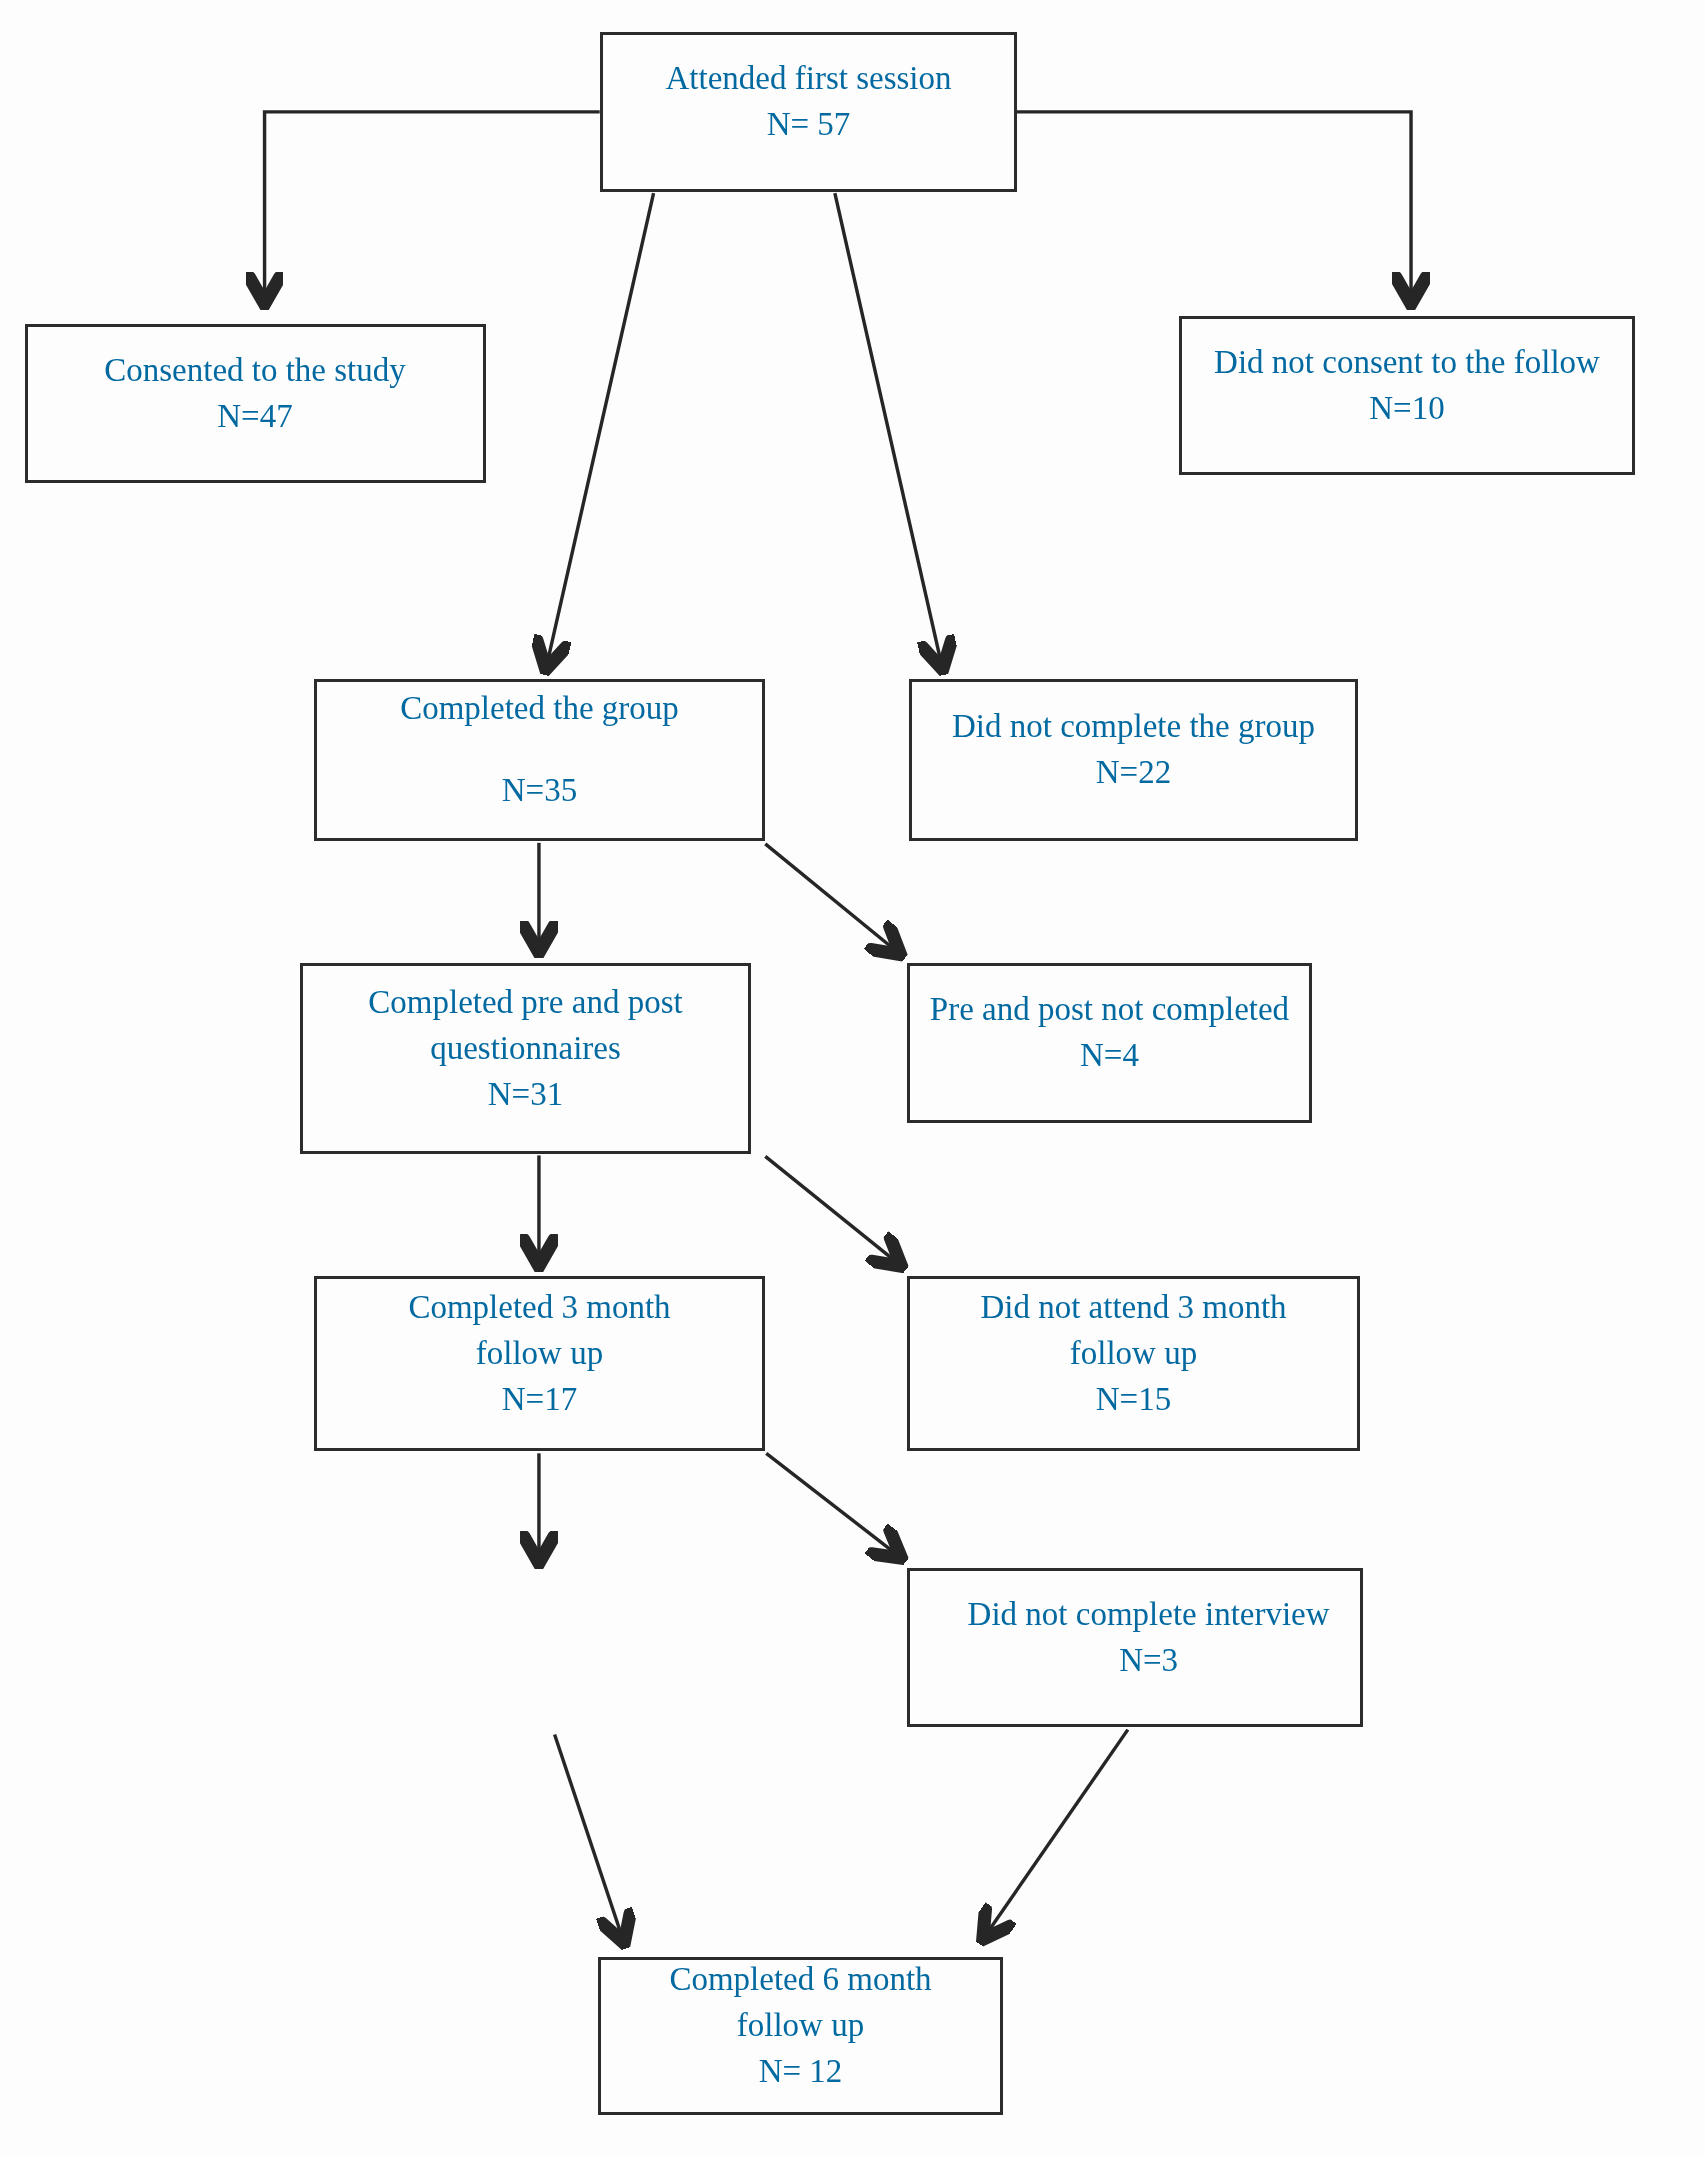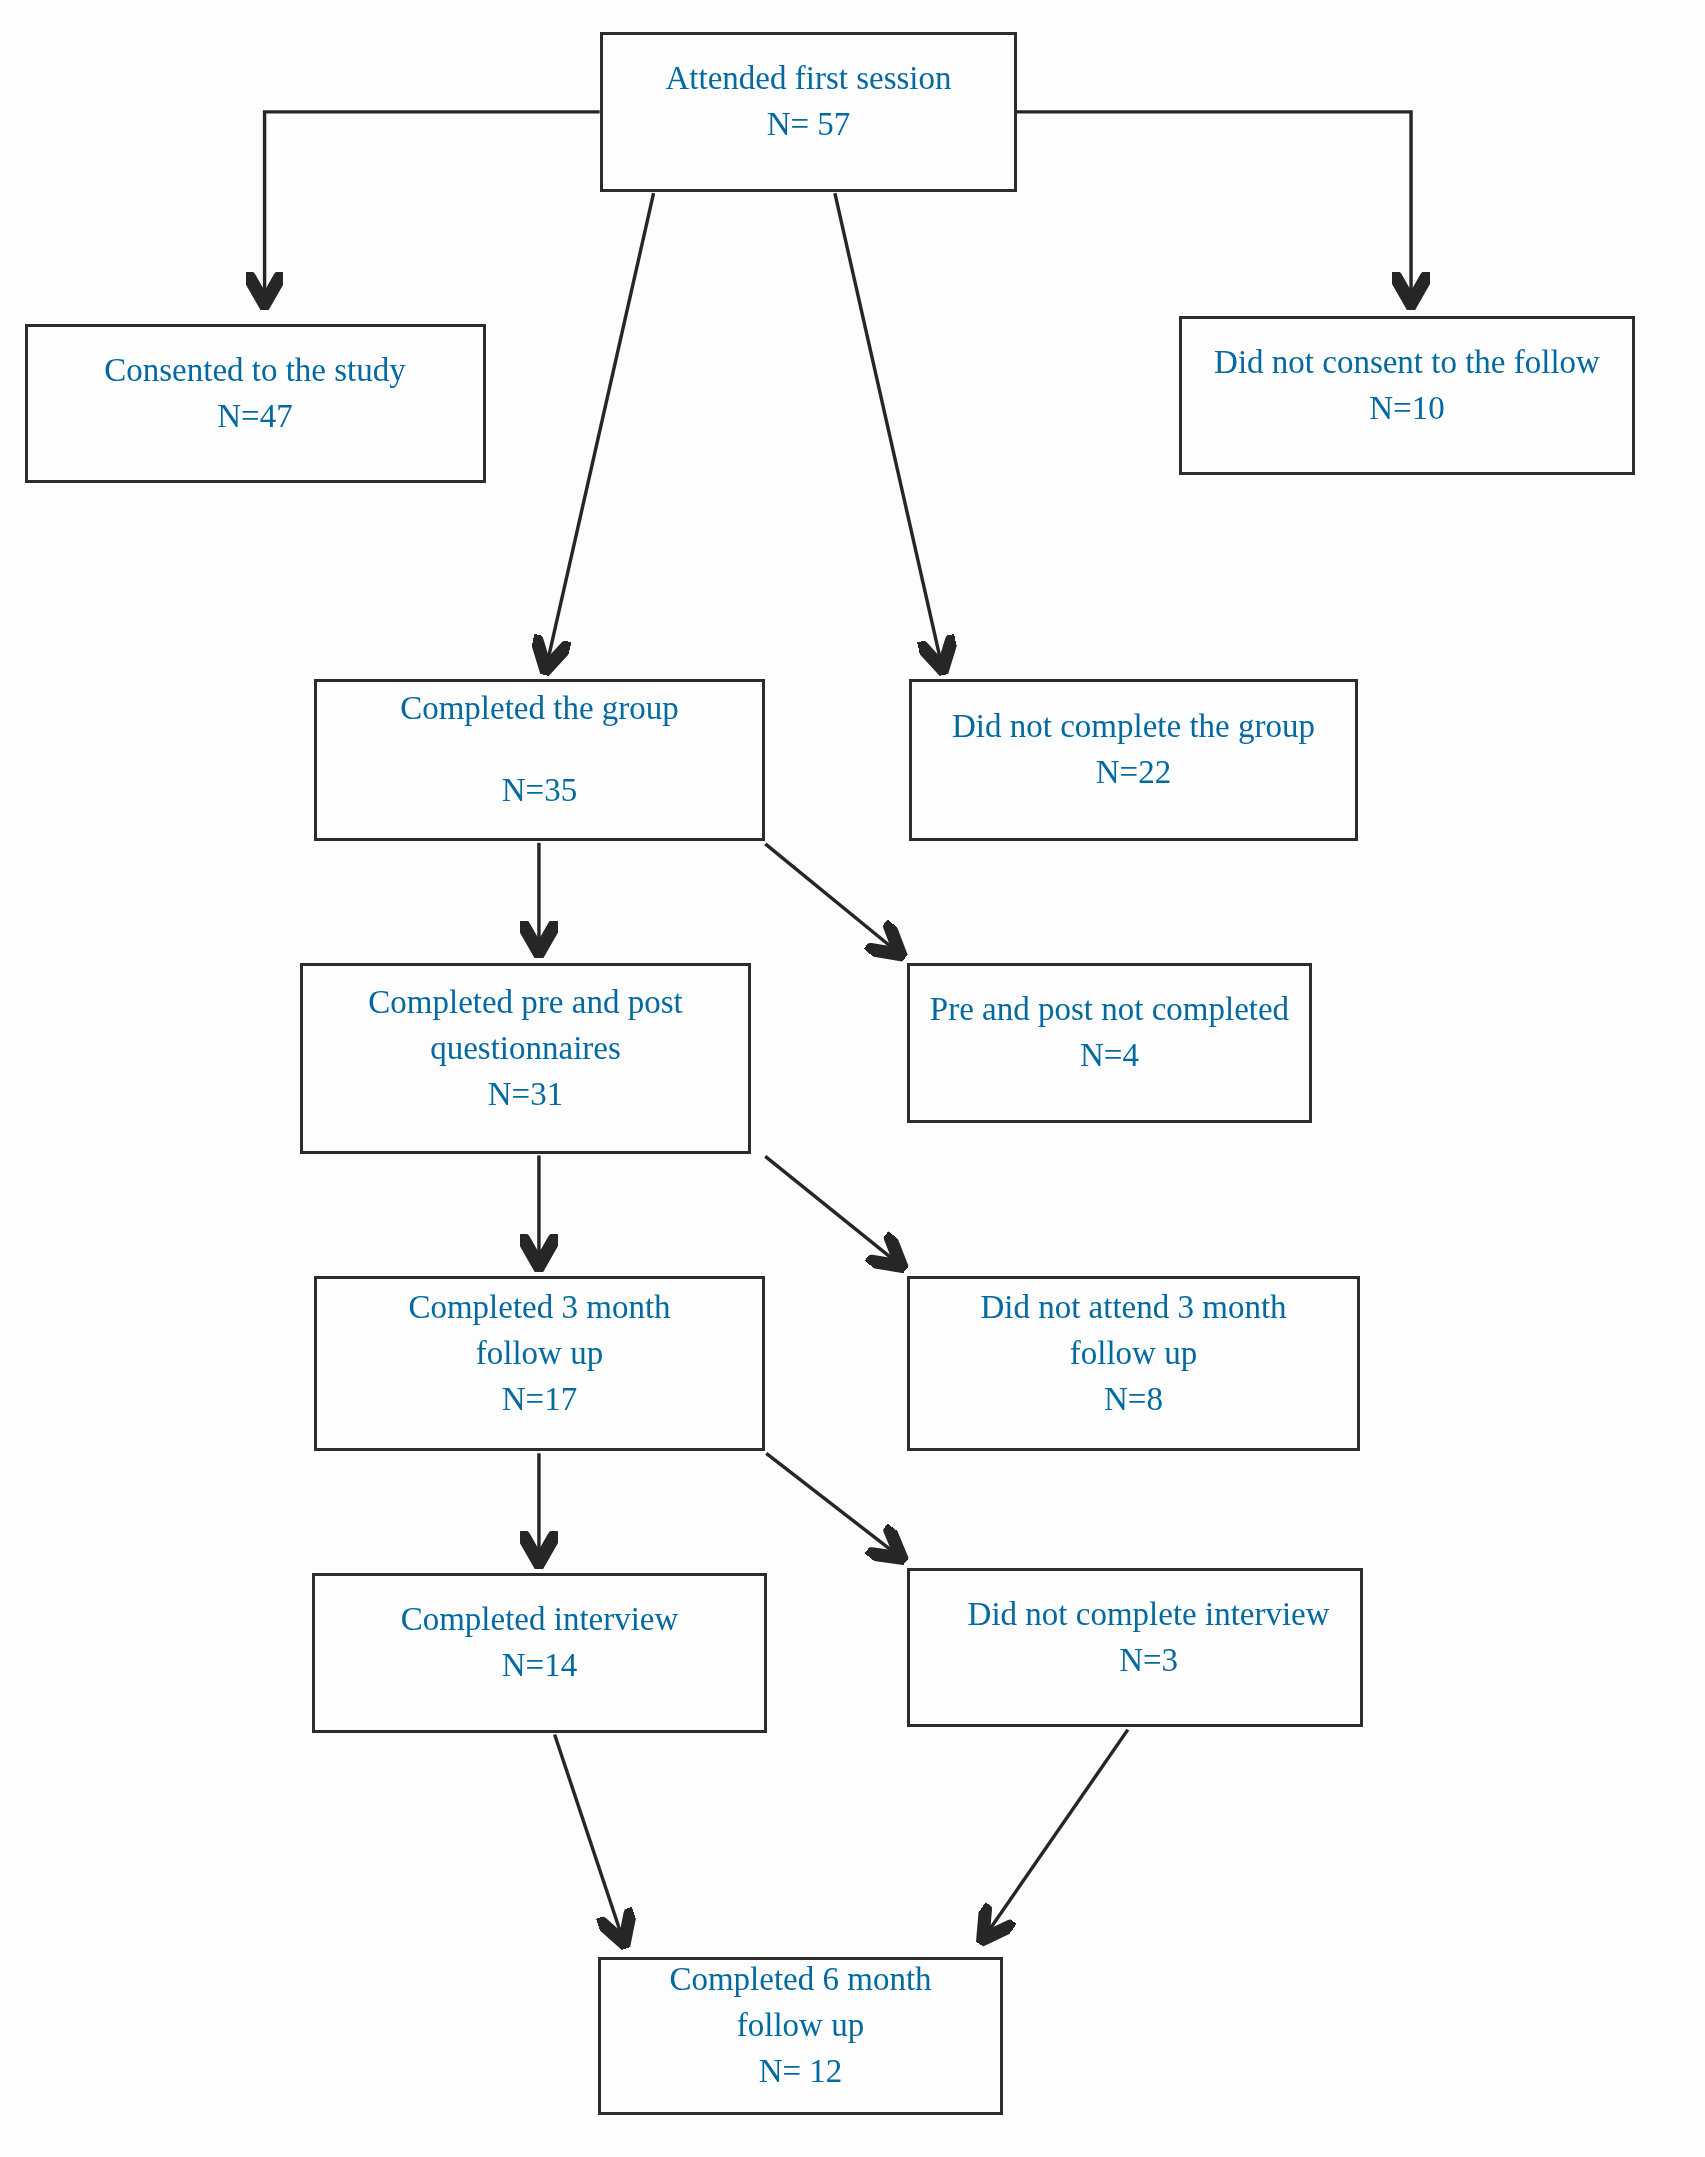--- a/index.html
+++ b/index.html
@@ -98,27 +98,23 @@
 
   <div class="node n-fu3">
     <span class="label">Completed 3 month
 follow up</span>
     <span class="nval">N=17</span>
   </div>
 
   <div class="node n-fu3-not">
     <span class="label">Did not attend 3 month
 follow up</span>
-    <span class="nval">N=8</span>
+    <span class="nval">N=15</span>
   </div>
 
-  <div class="node n-interview">
-    <span class="label">Completed interview</span>
-    <span class="nval">N=14</span>
-  </div>
 
   <div class="node n-interview-not">
     <span class="label">Did not complete interview</span>
     <span class="nval">N=3</span>
   </div>
 
   <div class="node n-fu6">
     <span class="label">Completed 6 month
 follow up</span>
     <span class="nval">N= 12</span>

